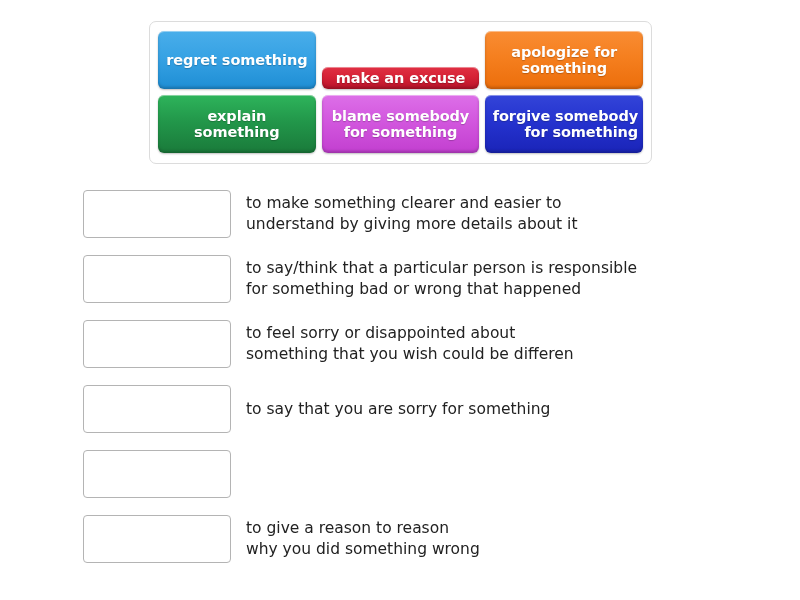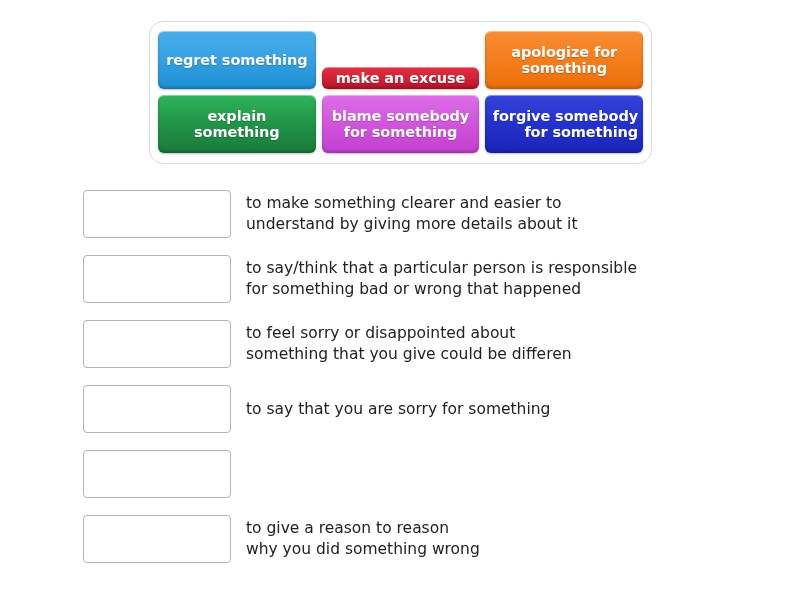--- a/index.html
+++ b/index.html
@@ -23,21 +23,21 @@
 
   
   #tile-tray {
     position: absolute;
     left: 149px;
     top: 21px;
     width: 503px;
     height: 143px;
     background: #ffffff;
     border: 1px solid #dcdcdc;
-    border-radius: 14px;
+    border-radius: 7px;
     padding: 9px 8px;
     display: flex;
     flex-direction: column;
     gap: 6px;
   }
   .tile-row {
     display: flex;
     gap: 6px;
     height: 58px;
   }
@@ -131,21 +131,21 @@
 
     <div class="def-row">
       <div class="drop-zone"></div>
       <div class="def-text">to say/think that a particular person is responsible
 for something bad or wrong that happened</div>
     </div>
 
     <div class="def-row">
       <div class="drop-zone"></div>
       <div class="def-text">to feel sorry or disappointed about
-something that you give could be differen</div>
+something that you wish could be differen</div>
     </div>
 
     <div class="def-row">
       <div class="drop-zone"></div>
       <div class="def-text">to say that you are sorry for something</div>
     </div>
 
     <div class="def-row">
       <div class="drop-zone"></div>
     </div>

